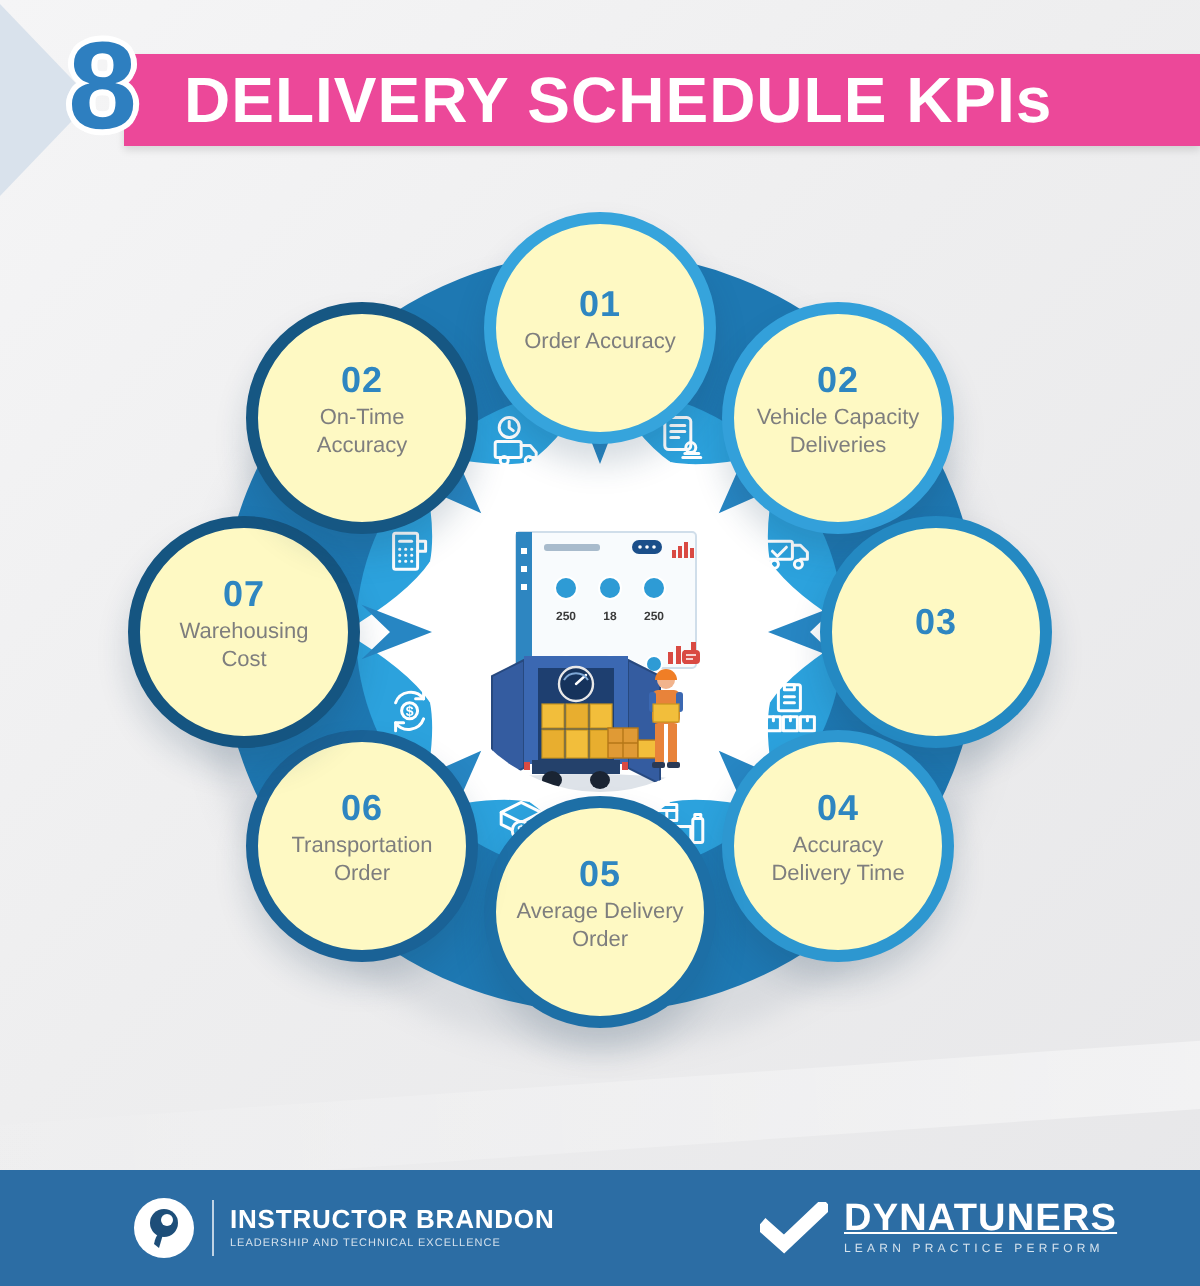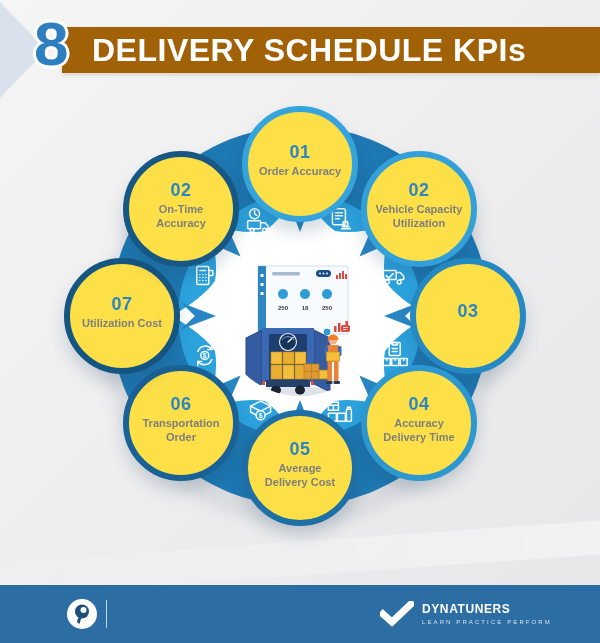--- a/index.html
+++ b/index.html
@@ -11,34 +11,34 @@
   .banner{position:absolute;left:62px;top:27px;right:0;height:46px;
        display:flex;align-items:center;box-shadow:0 2px 4px rgba(0,0,0,.12);}
   .banner h1{margin:0 0 0 30px;font-size:32px;font-weight:bold;color:#fff;letter-spacing:.5px;}
   .count8{position:absolute;left:34px;top:13px;font-size:62px;font-weight:800;line-height:1;
        text-shadow:-3px 0 0 #fff,3px 0 0 #fff,0 -3px 0 #fff,0 3px 0 #fff,
                    -2px -2px 0 #fff,2px -2px 0 #fff,-2px 2px 0 #fff,2px 2px 0 #fff;}
   .shine{position:absolute;left:-60px;top:540px;width:760px;height:34px;
        background:linear-gradient(to right,rgba(255,255,255,0),rgba(255,255,255,.5));
        transform:rotate(-4deg);}
   .wheel-svg{position:absolute;left:0;top:0;}
-  .kpi{position:absolute;width:116px;height:116px;border-radius:50%;background:#fde047;
+  .kpi{position:absolute;width:116px;height:116px;border-radius:50%;background:#fef9c3;
        border:6px solid #999;box-sizing:border-box;display:flex;flex-direction:column;
        align-items:center;justify-content:center;text-align:center;padding:0 8px 8px 8px;
        box-shadow:0 10px 16px rgba(30,60,90,.18);transform:translate(-50%,-50%);}
   .kpi-num{font-size:18px;font-weight:bold;letter-spacing:.5px;margin-bottom:2px;}
-  .kpi-label{font-size:11px;font-weight:bold;color:#7E7E7E;line-height:1.25;}
+  .kpi-label{font-size:11px;font-weight:normal;color:#7E7E7E;line-height:1.25;}
   .footer{position:absolute;left:0;top:585px;width:600px;height:58px;
        display:flex;align-items:center;}
   .brand{position:absolute;display:flex;align-items:center;gap:8px;color:#fff;}
   .brand-left{left:66px;top:0;height:58px;}
   .brand-right{left:380px;top:0;height:58px;}
   .brand-divider{width:1px;height:28px;background:rgba(255,255,255,.7);}
   .brand-name{font-size:13px;font-weight:bold;letter-spacing:.4px;line-height:1.1;}
-  .brand-name.big{font-size:12px;letter-spacing:.6px;}
+  .brand-name.big{font-size:19px;letter-spacing:.6px;text-decoration:underline;}
   .brand-tagline{font-size:5.5px;letter-spacing:.5px;color:rgba(255,255,255,.8);margin-top:2px;}
   .brand-tagline.spread{font-size:6px;letter-spacing:2.1px;}
 </style>
 </head>
 <body>
 
 <div class="chevron"></div>
 
 <svg class="wheel-svg" width="600" height="643" viewBox="0 0 600 643">
   <defs>
@@ -228,62 +228,66 @@
     </g>
   </g>
 </svg>
 
 <div class="kpi" style="left: 300px; top: 164px; border-color: rgb(54, 164, 220);">
   <div class="kpi-num" style="color: rgb(46, 134, 193);">01</div>
   <div class="kpi-label">Order Accuracy</div>
 </div>
 <div class="kpi" style="left: 419px; top: 209px; border-color: rgb(51, 160, 218);">
   <div class="kpi-num" style="color: rgb(46, 134, 193);">02</div>
-  <div class="kpi-label">Vehicle Capacity Utilization</div>
+  <div class="kpi-label">Vehicle Capacity Deliveries</div>
 </div>
 <div class="kpi" style="left: 468px; top: 316px; border-color: rgb(36, 137, 194);">
   <div class="kpi-num" style="color: rgb(46, 134, 193); text-align: center;">03</div>
 </div>
 <div class="kpi" style="left: 419px; top: 423px; border-color: rgb(45, 151, 208);">
   <div class="kpi-num" style="color: rgb(46, 134, 193);">04</div>
   <div class="kpi-label">Accuracy Delivery Time</div>
 </div>
-<div class="kpi" style="left: 300px; top: 468px; border-color: rgb(29, 111, 166);">
+<div class="kpi" style="left: 300px; top: 456px; border-color: rgb(29, 111, 166);">
   <div class="kpi-num" style="color: rgb(46, 134, 193);">05</div>
-  <div class="kpi-label">Average Delivery Cost</div>
+  <div class="kpi-label">Average Delivery Order</div>
 </div>
 <div class="kpi" style="left: 181px; top: 423px; border-color: rgb(26, 98, 150);">
   <div class="kpi-num" style="color: rgb(46, 134, 193);">06</div>
   <div class="kpi-label">Transportation Order</div>
 </div>
 <div class="kpi" style="left: 122px; top: 316px; border-color: rgb(21, 85, 129);">
   <div class="kpi-num" style="color: rgb(46, 134, 193);">07</div>
-  <div class="kpi-label">Utilization Cost</div>
+  <div class="kpi-label">Warehousing Cost</div>
 </div>
 <div class="kpi" style="left: 181px; top: 209px; border-color: rgb(22, 87, 131);">
   <div class="kpi-num" style="color: rgb(46, 134, 193);">02</div>
   <div class="kpi-label">On-Time Accuracy</div>
 </div>
 
-<div class="banner" style="background-color: #a16207;">
+<div class="banner" style="background-color: #ec4899;">
   <h1>DELIVERY SCHEDULE KPIs</h1>
 </div>
 <div class="count8" style="color: rgb(46, 127, 192);">8</div>
 
 <div class="shine"></div>
 
 <div class="footer" style="background-color: rgb(44, 109, 164);">
   <div class="brand brand-left">
     <svg width="32" height="32" viewBox="0 0 32 32">
       <circle cx="16" cy="16" r="15" fill="#FFFFFF"></circle>
       <circle cx="16" cy="13.5" r="7" fill="#1D4E79"></circle>
       <circle cx="17.5" cy="12" r="3" fill="#FFFFFF"></circle>
       <path d="M11 24 C12 19 14 17.5 16 17.5 L13.5 26 Z" fill="#1D4E79"></path>
     </svg>
     <div class="brand-divider"></div>
+    <div>
+      <div class="brand-name">INSTRUCTOR BRANDON</div>
+      <div class="brand-tagline">LEADERSHIP AND TECHNICAL EXCELLENCE</div>
+    </div>
   </div>
 
   <div class="brand brand-right">
     <svg width="34" height="26" viewBox="0 0 34 26">
       <path d="M3 13 L12 21 L31 3" fill="none" stroke="#FFFFFF" stroke-width="7" stroke-linecap="square"></path>
     </svg>
     <div>
       <div class="brand-name big">DYNATUNERS</div>
       <div class="brand-tagline spread">LEARN PRACTICE PERFORM</div>
     </div>

